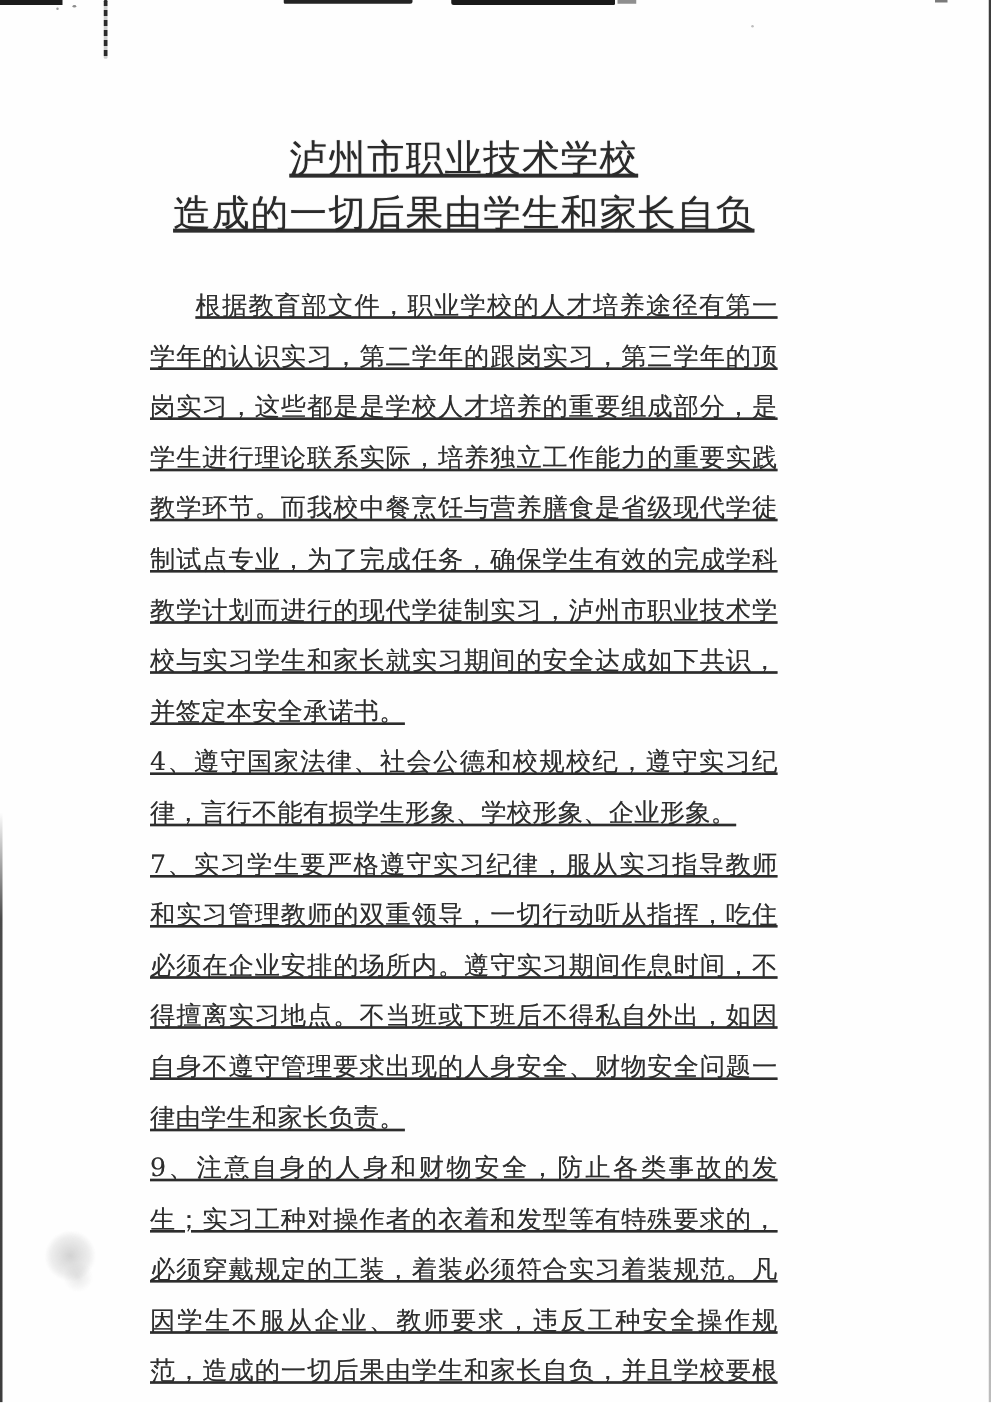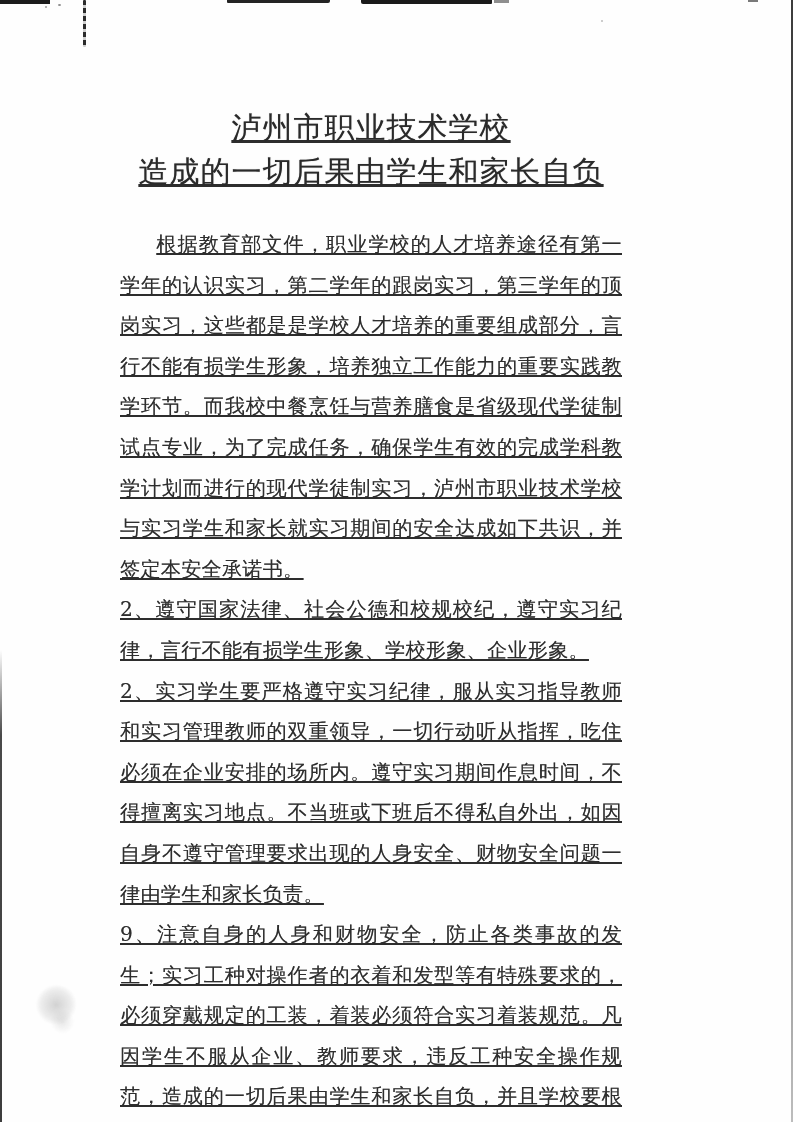--- a/index.html
+++ b/index.html
@@ -97,20 +97,20 @@
   <div class="artifact speck-3"></div>
   <div class="artifact right-edge"></div>
   <div class="artifact left-edge"></div>
   <div class="artifact fingerprint"></div>
 
   <div class="doc">
     <h1 class="title">泸州市职业技术学校</h1>
     <h1 class="title">造成的一切后果由学生和家长自负</h1>
 
     <div class="body-wrap">
-      <p class="body-text indent">根据教育部文件，职业学校的人才培养途径有第一学年的认识实习，第二学年的跟岗实习，第三学年的顶岗实习，这些都是是学校人才培养的重要组成部分，言行不能有损学生形象，培养独立工作能力的重要实践教学环节。而我校中餐烹饪与营养膳食是省级现代学徒制试点专业，为了完成任务，确保学生有效的完成学科教学计划而进行的现代学徒制实习，泸州市职业技术学校与实习学生和家长就实习期间的安全达成如下共识，并签定本安全承诺书。</p>
-      <p class="body-text">2、遵守国家法律、社会公德和校规校纪，遵守实习纪律，言行不能有损学生形象、学校形象、企业形象。</p>
-      <p class="body-text">2、实习学生要严格遵守实习纪律，服从实习指导教师和实习管理教师的双重领导，一切行动听从指挥，吃住必须在企业安排的场所内。遵守实习期间作息时间，不得擅离实习地点。不当班或下班后不得私自外出，如因自身不遵守管理要求出现的人身安全、财物安全问题一律由学生和家长负责。</p>
+      <p class="body-text indent">根据教育部文件，职业学校的人才培养途径有第一学年的认识实习，第二学年的跟岗实习，第三学年的顶岗实习，这些都是是学校人才培养的重要组成部分，是学生进行理论联系实际，培养独立工作能力的重要实践教学环节。而我校中餐烹饪与营养膳食是省级现代学徒制试点专业，为了完成任务，确保学生有效的完成学科教学计划而进行的现代学徒制实习，泸州市职业技术学校与实习学生和家长就实习期间的安全达成如下共识，并签定本安全承诺书。</p>
+      <p class="body-text">4、遵守国家法律、社会公德和校规校纪，遵守实习纪律，言行不能有损学生形象、学校形象、企业形象。</p>
+      <p class="body-text">7、实习学生要严格遵守实习纪律，服从实习指导教师和实习管理教师的双重领导，一切行动听从指挥，吃住必须在企业安排的场所内。遵守实习期间作息时间，不得擅离实习地点。不当班或下班后不得私自外出，如因自身不遵守管理要求出现的人身安全、财物安全问题一律由学生和家长负责。</p>
       <p class="body-text">9、注意自身的人身和财物安全，防止各类事故的发生；实习工种对操作者的衣着和发型等有特殊要求的，必须穿戴规定的工装，着装必须符合实习着装规范。凡因学生不服从企业、教师要求，违反工种安全操作规范，造成的一切后果由学生和家长自负，并且学校要根据有关规定对其作出相应的处分。</p>
     </div>
   </div>
 
 </div>
 
 </body></html>

